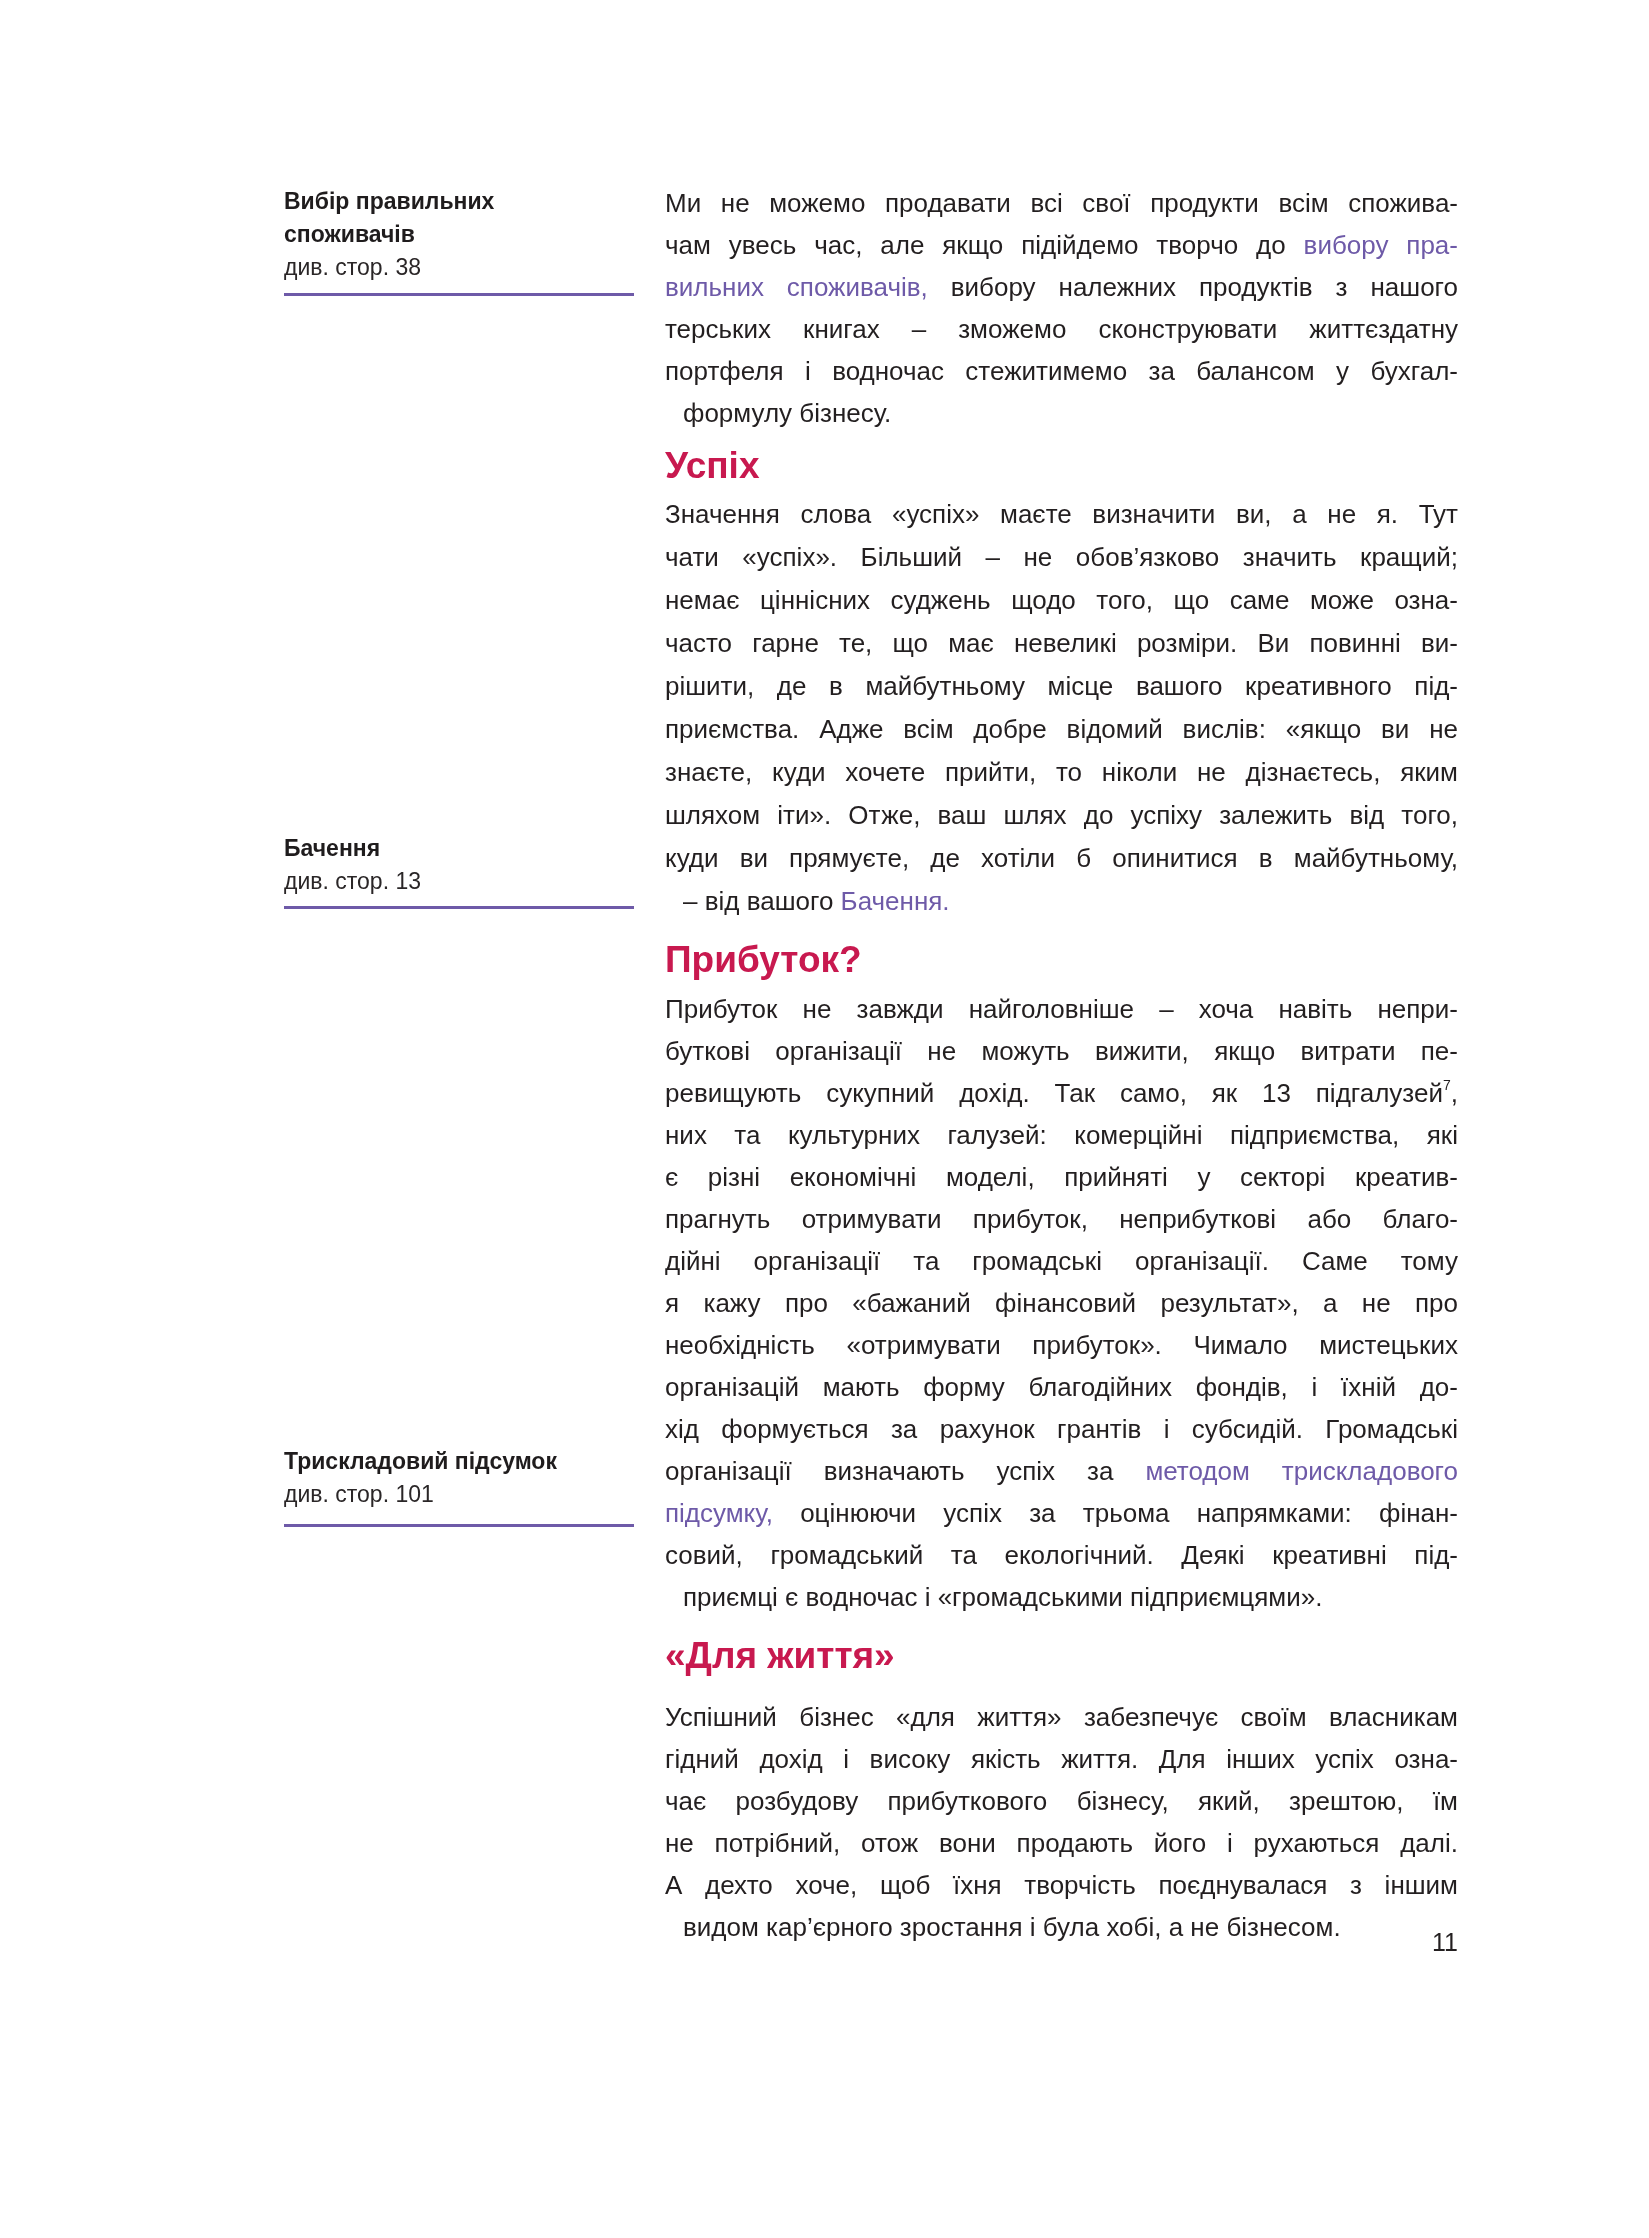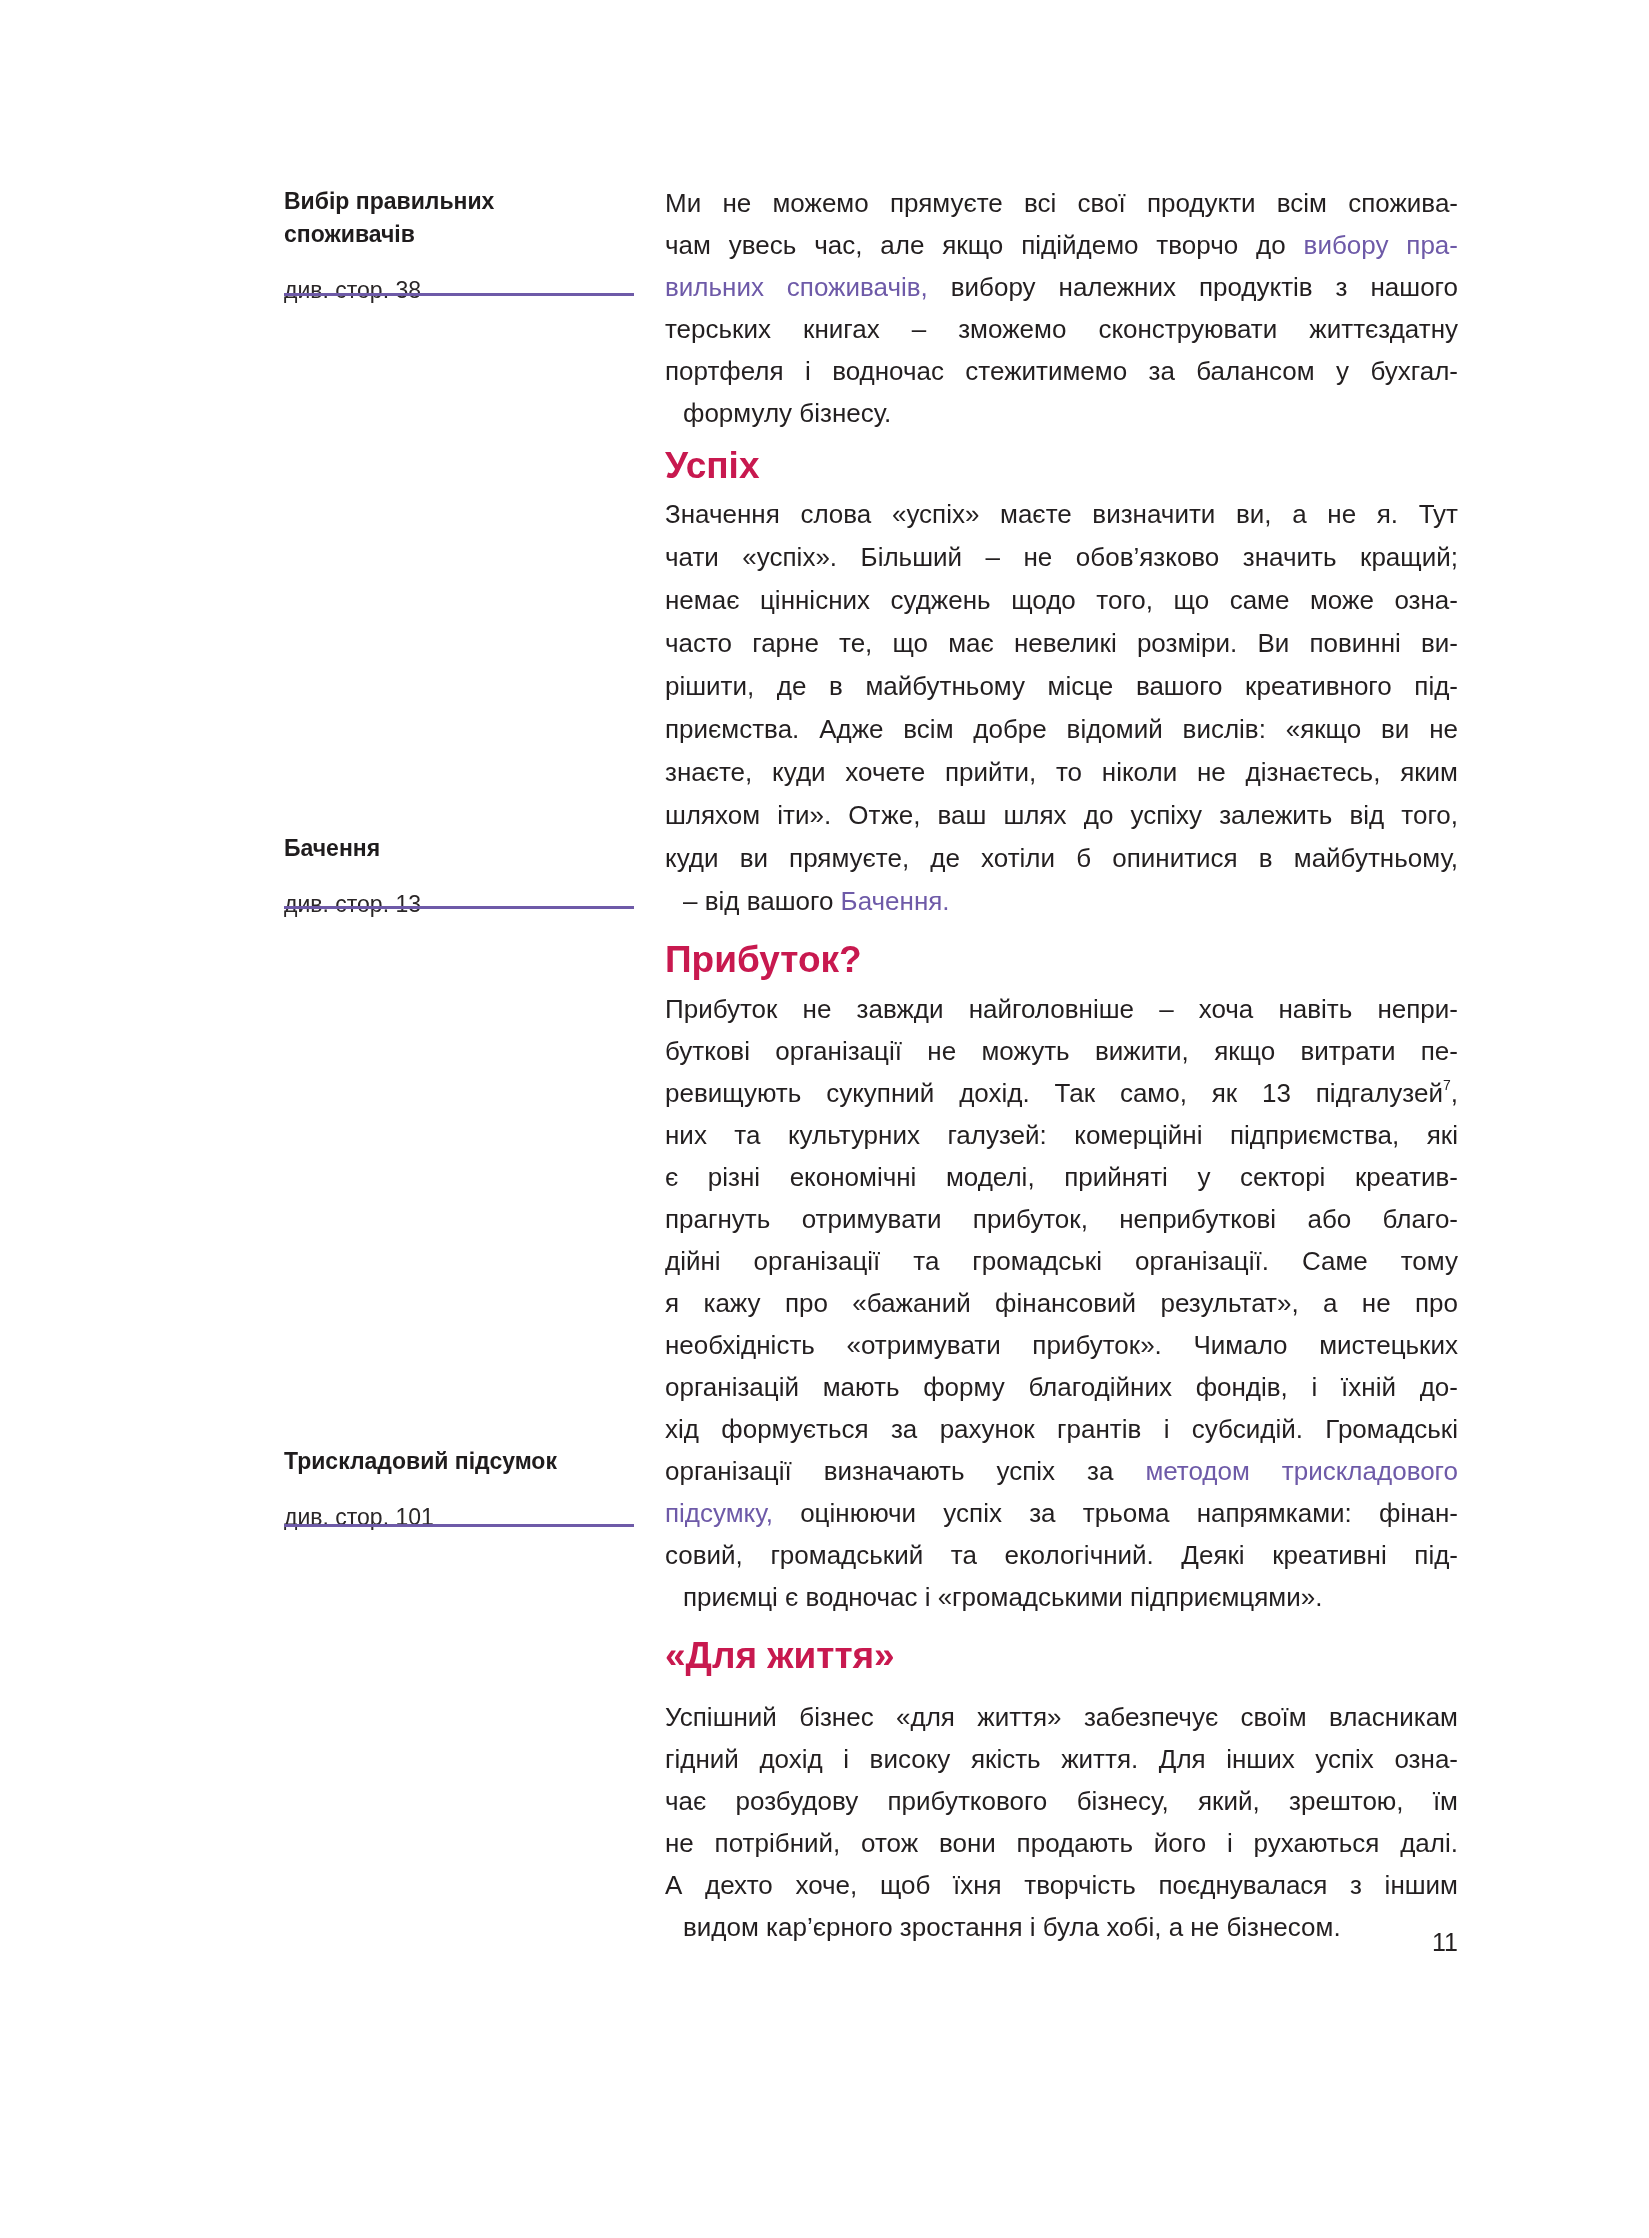--- a/index.html
+++ b/index.html
@@ -1,20 +1,20 @@
 <!DOCTYPE html>
 <html style="font-size:13.3px"><head>
 <meta charset="utf-8">
 <style>
   html, body { margin: 0; padding: 0; background: #ffffff; }
   body { width: 1650px; height: 2239px; position: relative; overflow: hidden;
          font-family: "Liberation Sans", "DejaVu Sans", sans-serif; color: #231f20; }
   .side-item { position: absolute; left: 284px; width: 350px; }
   .side-title { font-weight: bold; font-size: 23px; line-height: 33px; color: #1f1c1d; }
-  .side-ref { font-size: 23px; line-height: 33px; color: #2a2627; margin-top: 23px; }
+  .side-ref { font-size: 23px; line-height: 33px; color: #2a2627; }
   .side-rule { position: absolute; left: 284px; width: 350px; height: 3.3px; background: #6e5aa8; }
   .heading { position: absolute; left: 665px; font-weight: bold; font-size: 37px; line-height: 43px; color: #c8194f; white-space: nowrap; }
   .block { position: absolute; left: 665px; width: 793px; }
   .line { font-size: 26px; height: var(--lh); line-height: var(--lh); text-align: justify; text-align-last: justify; white-space: normal; overflow: visible; }
   .line.last { text-align-last: left; margin-left: 18px; }
   .link { color: #6e5aa8; }
   sup.fn { font-size: 14px; line-height: 0; vertical-align: 11.6px; }
   .page-number { position: absolute; right: 192px; top: 1928px; font-size: 25px; line-height: 28px; color: #231f20; }
 </style>
 </head>
@@ -33,21 +33,21 @@
 </div>
 <div class="side-rule" style="top:906px"></div>
 
 <div class="side-item" style="top:1445px">
   <div class="side-title">Трискладовий підсумок</div>
   <div class="side-ref">див. стор. 101</div>
 </div>
 <div class="side-rule" style="top:1524px"></div>
 
 <div class="block" id="block-0" style="top:182px; --lh:42px">
-    <div class="line"><span>Ми не можемо прямуєте всі свої продукти всім спожива-</span></div>
+    <div class="line"><span>Ми не можемо продавати всі свої продукти всім спожива-</span></div>
     <div class="line"><span>чам увесь час, але якщо підійдемо творчо до </span><span class="link">вибору пра-</span></div>
     <div class="line"><span class="link">вильних споживачів,</span><span> вибору належних продуктів з нашого</span></div>
     <div class="line"><span>терських книгах – зможемо сконструювати життєздатну</span></div>
     <div class="line"><span>портфеля і водночас стежитимемо за балансом у бухгал-</span></div>
     <div class="line last"><span>формулу бізнесу.</span></div>
   </div>
 
 <div class="heading" style="top:444px">Успіх</div>
 <div class="block" id="block-1" style="top:493px; --lh:43px">
     <div class="line"><span>Значення слова «успіх» маєте визначити ви, а не я. Тут</span></div>

